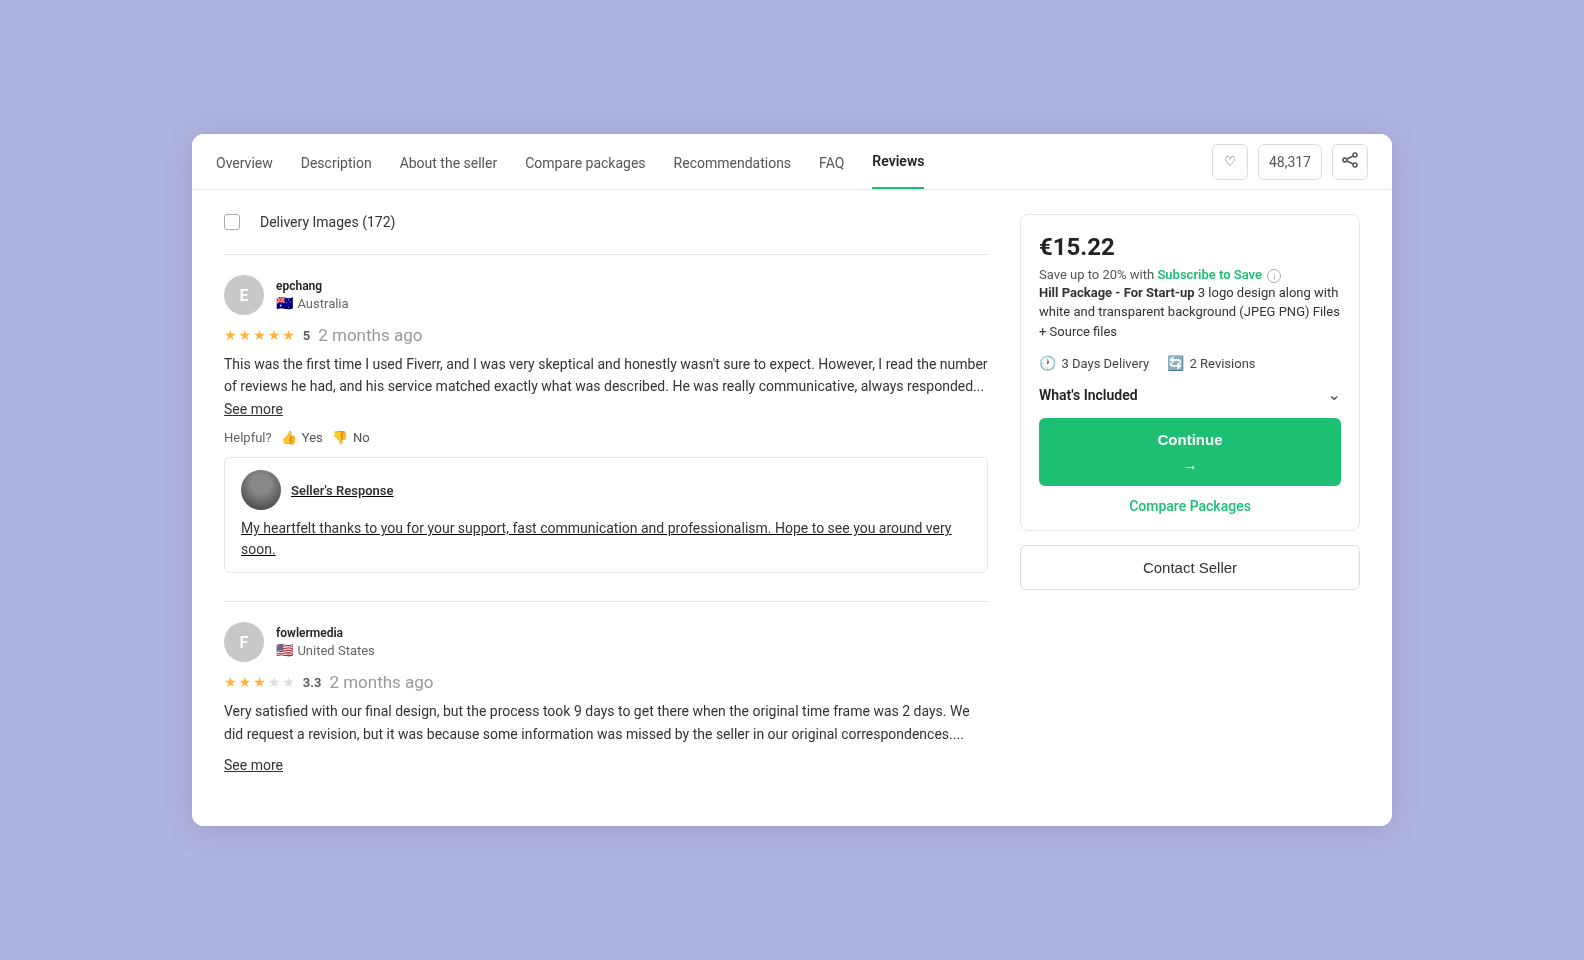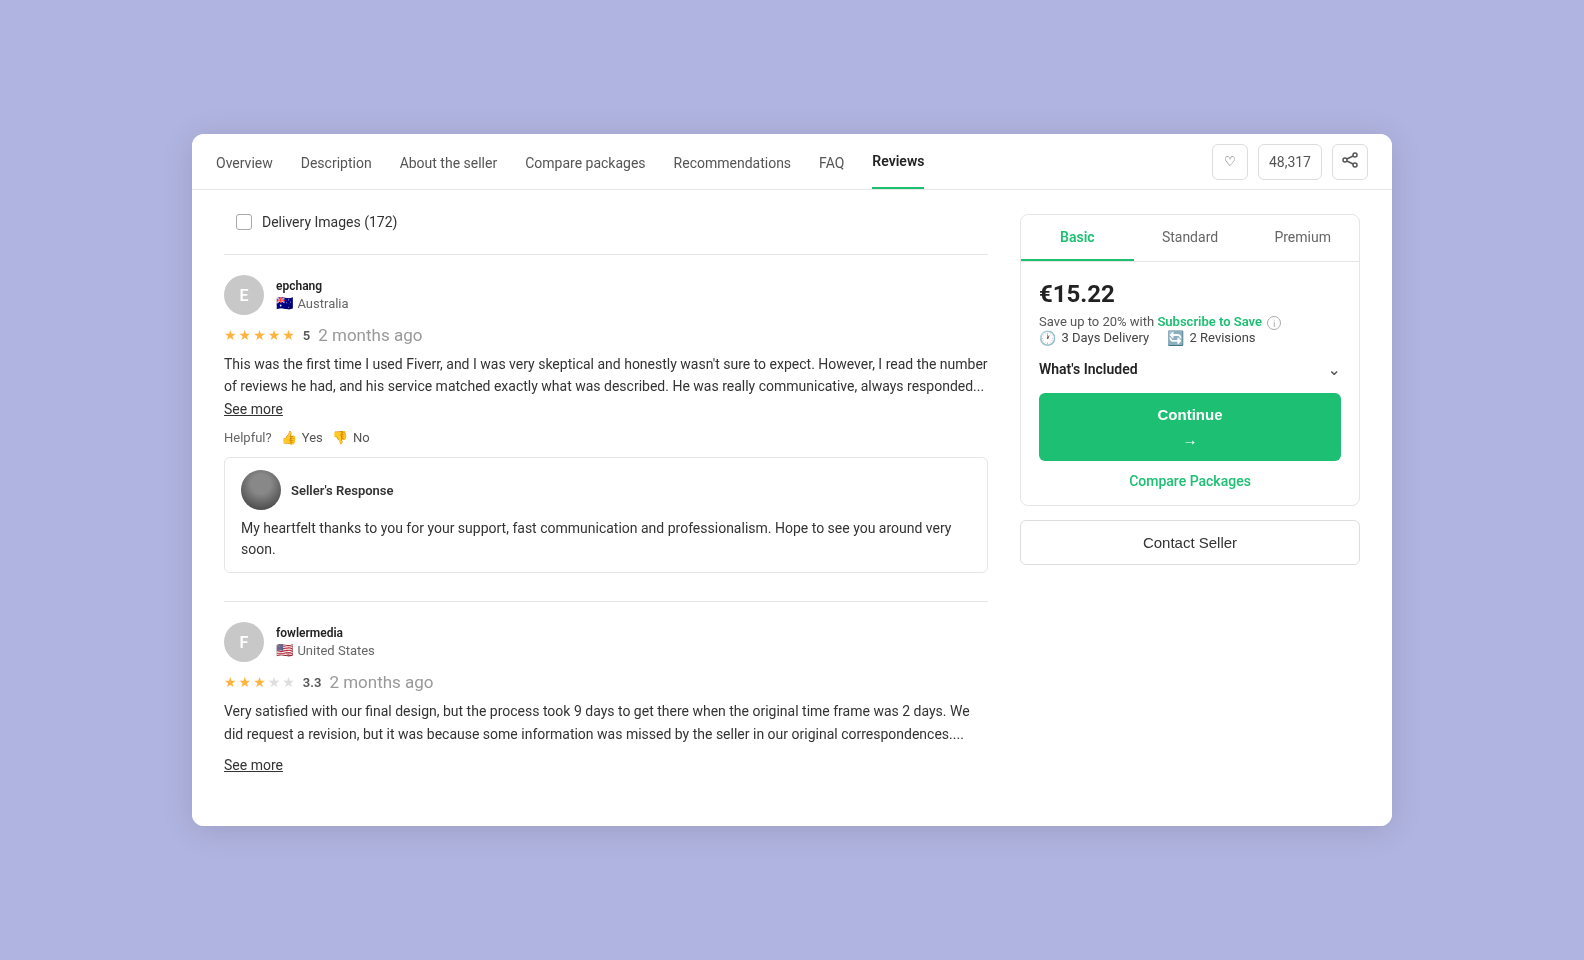--- a/index.html
+++ b/index.html
@@ -94,23 +94,22 @@
       background: #fff;
     }
     
     .left-panel {
       flex: 1;
       min-width: 0;
     }
     .delivery-images-row {
       display: flex;
       align-items: center;
-      gap: 10px;
+      gap: 20px;
       margin-bottom: 24px;
-      margin-left: 12px;
     }
     .checkbox {
       width: 16px;
       height: 16px;
       border: 1.5px solid #aaa;
       border-radius: 3px;
       background: #fff;
     }
     .delivery-images-label {
       font-size: 14px;
@@ -221,20 +220,21 @@
       color: #555;
       font-size: 13px;
     }
     
     .seller-response {
       background: #fff;
       padding: 12px 16px;
       border-radius: 6px;
       margin-top: 12px;
       border: 1px solid #e5e5e5;
+      text-decoration: underline;
     }
     .seller-response-header {
       display: flex;
       align-items: center;
       gap: 10px;
       margin-bottom: 8px;
     }
     .seller-response-title {
       font-size: 13px;
       font-weight: 600;
@@ -510,31 +510,29 @@
         </div>
         <p class="review-text">
           <span>Very satisfied with our final design, but the process took 9 days to get there when the original time frame was 2 days. We did request a revision, but it was because some information was missed by the seller in our original correspondences....</span>
         </p>
         <a class="see-more">See more</a>
       </div>
     </div>
 
     <div class="right-panel">
       <div class="package-card">
-        <div class="package-tabs">
-          <div class="package-tab active">Basic</div>
-          <div class="package-tab">Standard</div>
-          <div class="package-tab">Premium</div>
-        </div>
         <div class="package-body">
           <div class="package-price">€15.22</div>
           <div class="subscribe-row">
             <span>Save up to 20% with</span>
             <span class="subscribe-link">Subscribe to Save</span>
             <span class="info-icon">ℹ</span>
+          </div>
+          <div class="package-desc">
+            <strong>Hill Package - For Start-up</strong><span> 3 logo design along with white and transparent background (JPEG PNG) Files + Source files</span>
           </div>
           <div class="package-meta">
             <div class="package-meta-item">
               <span class="meta-icon">🕐</span>
               <span>3 Days Delivery</span>
             </div>
             <div class="package-meta-item">
               <span class="meta-icon">🔄</span>
               <span>2 Revisions</span>
             </div>

